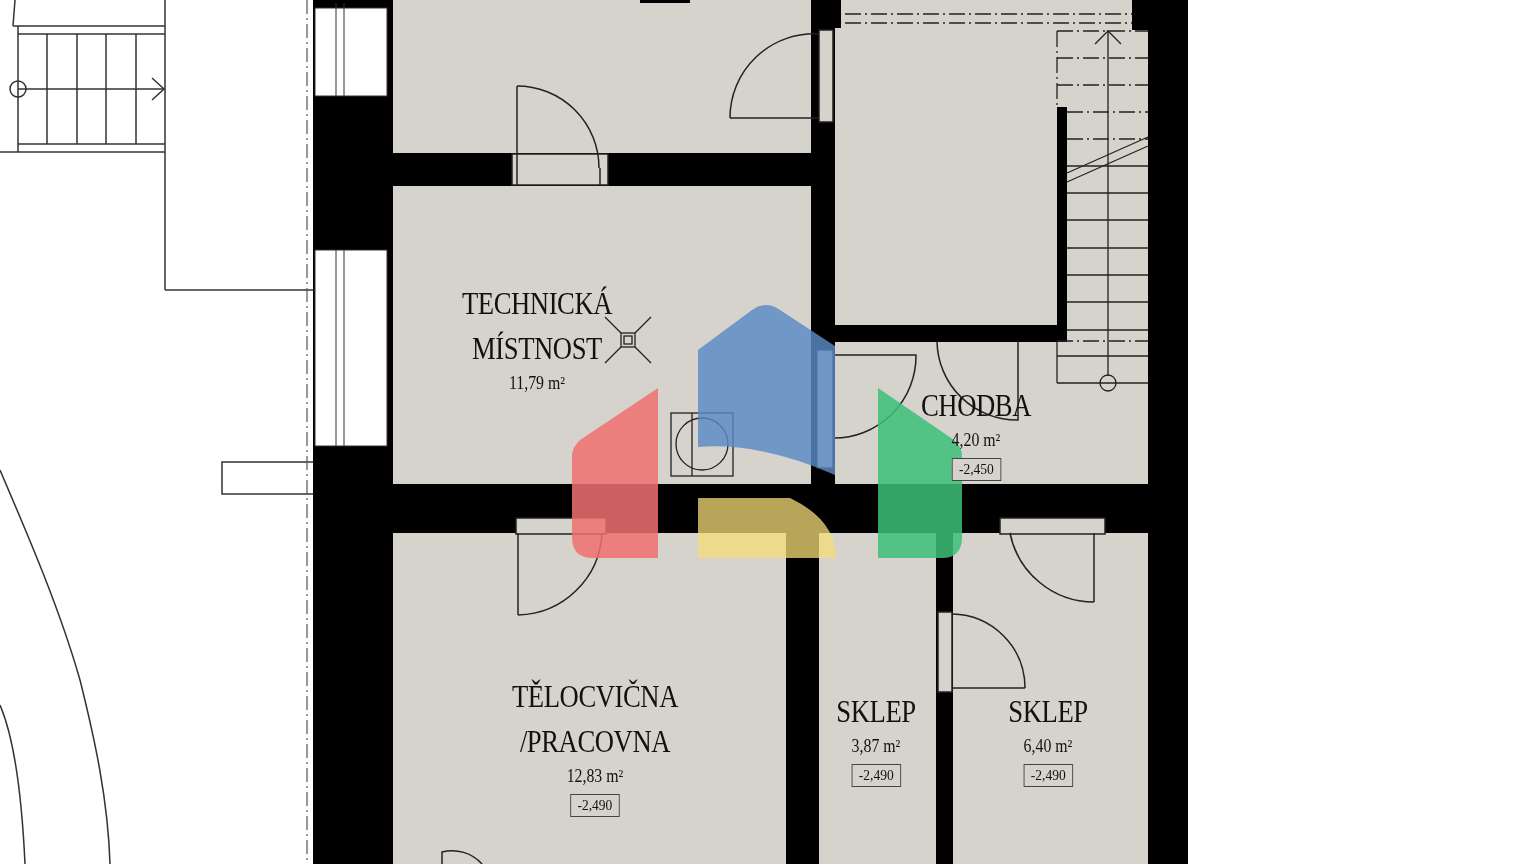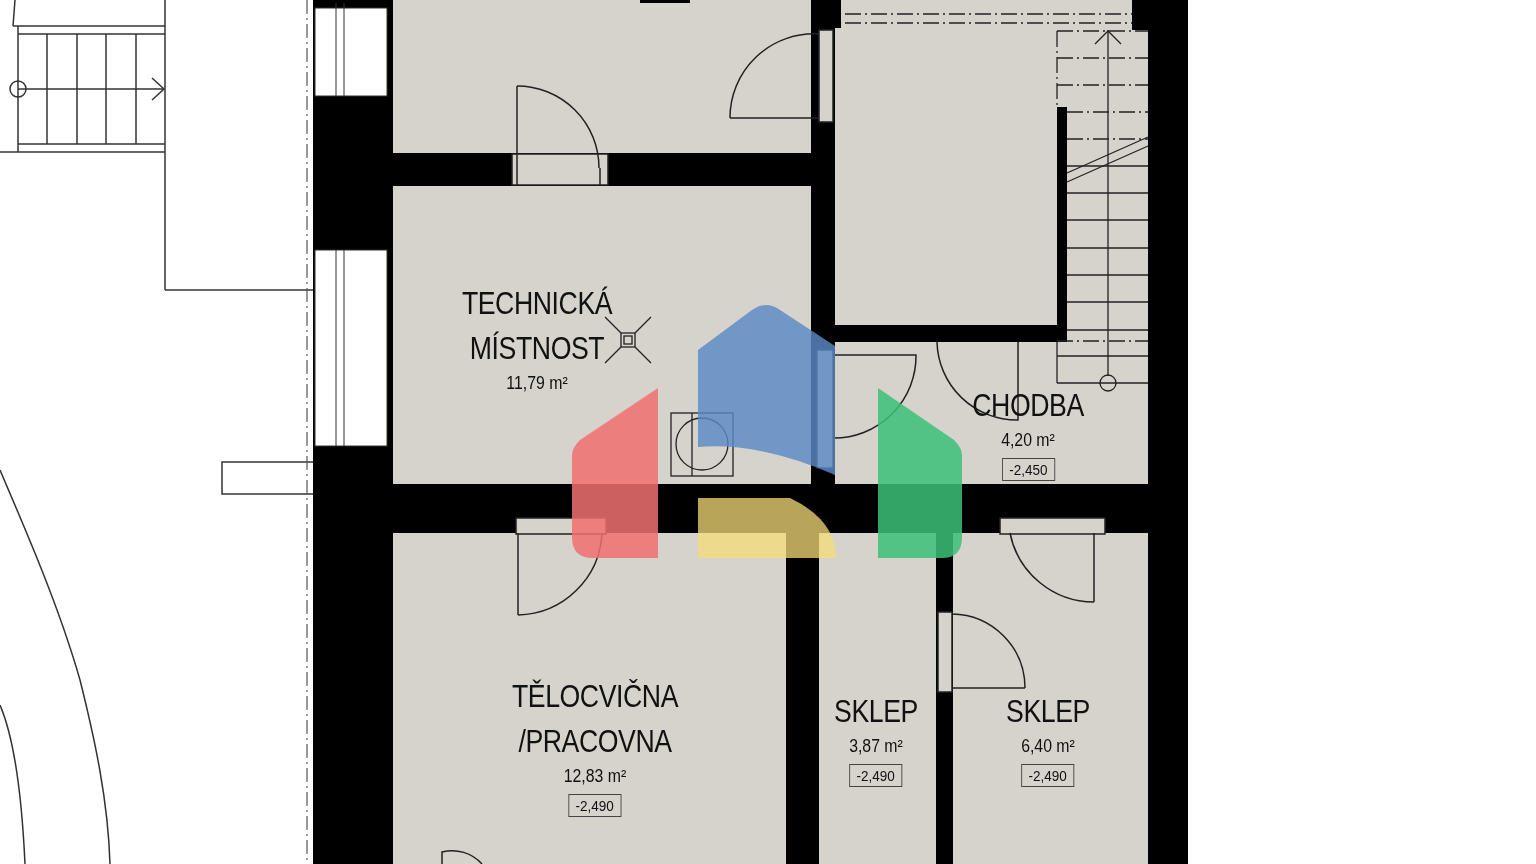--- a/index.html
+++ b/index.html
@@ -1,18 +1,18 @@
 <!DOCTYPE html>
 <html><head>
 <meta charset="utf-8">
 <style>
   html, body { margin: 0; padding: 0; background: #ffffff; }
   body { width: 1536px; height: 864px; overflow: hidden; position: relative; font-family: "Liberation Sans", sans-serif; }
   svg { position: absolute; left: 0; top: 0; }
-  .room-label { position: absolute; text-align: center; color: #111; font-family: Liberation Sans, sans-serif; transform: translateX(-50%); white-space: nowrap; }
+  .room-label { position: absolute; text-align: center; color: #111; font-family: Liberation Serif, serif; transform: translateX(-50%); white-space: nowrap; }
   .room-name { font-size: 31px; line-height: 1.45; letter-spacing: -0.5px; transform: scaleX(0.86); display: block; }
   .room-area { font-size: 18px; line-height: 1.3; transform: scaleX(0.88); display: block; }
   .room-level { display: inline-block; border: 1.5px solid #444; font-size: 15px; padding: 2px 7px; margin-top: 6px; background: #d6d2cc; transform: scaleX(0.9); }
 </style>
 </head>
 <body>
 
 <svg width="1536" height="864" viewBox="0 0 1536 864">
 
   <g stroke="#333" stroke-width="1.5" fill="none">
@@ -151,21 +151,21 @@
     <path d="M878,388 L878,558 L942,558 Q962,558 962,537 L962,455 Q962,448 954,440 Z" fill="#3cbf78" opacity="0.85"></path>
   </g>
 </svg>
 
 <div class="room-label" style="left:537px; top:282px;">
   <span class="room-name">TECHNICKÁ</span>
   <span class="room-name">MÍSTNOST</span>
   <span class="room-area">11,79 m²</span>
 </div>
 
-<div class="room-label" style="left:1028px; top:384px;">
+<div class="room-label" style="left:976px; top:384px;">
   <span class="room-name">CHODBA</span>
   <span class="room-area">4,20 m²</span>
   <span class="room-level">-2,450</span>
 </div>
 
 <div class="room-label" style="left:595px; top:675px;">
   <span class="room-name">TĚLOCVIČNA</span>
   <span class="room-name">/PRACOVNA</span>
   <span class="room-area">12,83 m²</span>
   <span class="room-level">-2,490</span>

